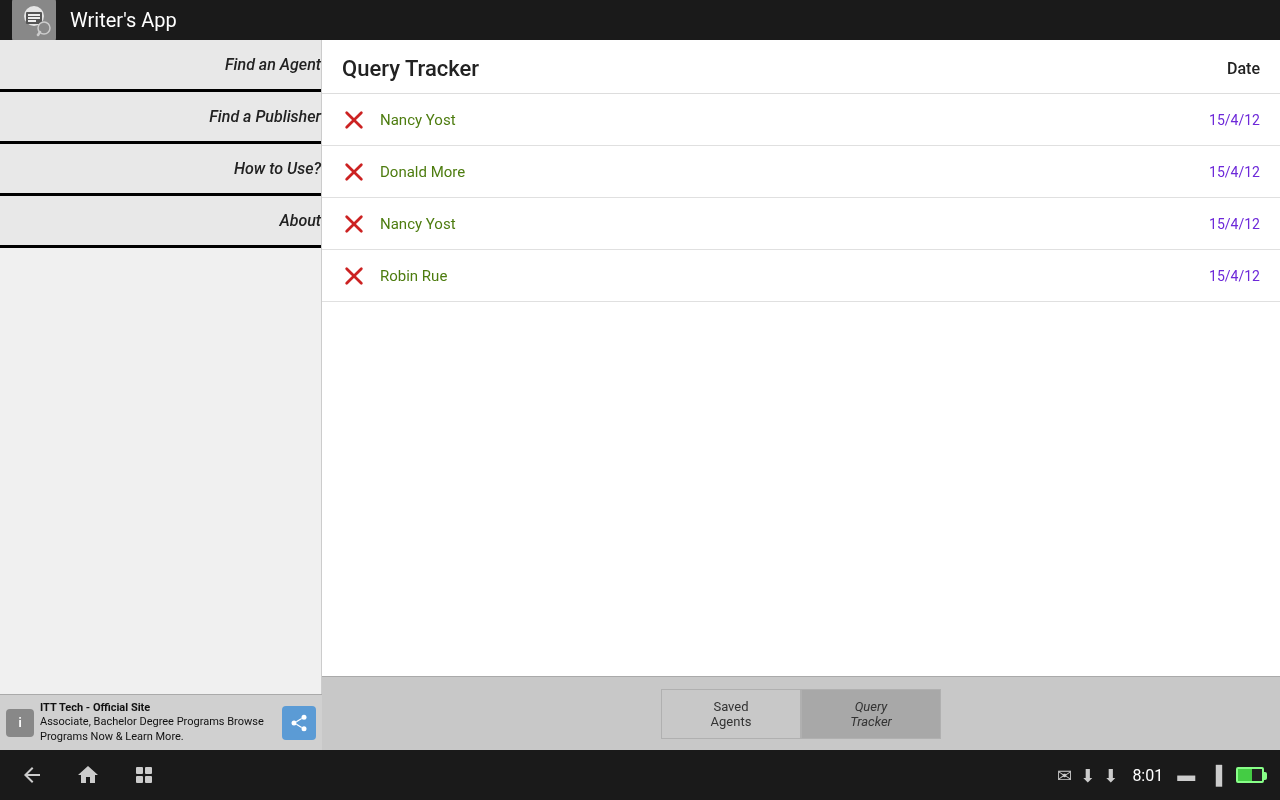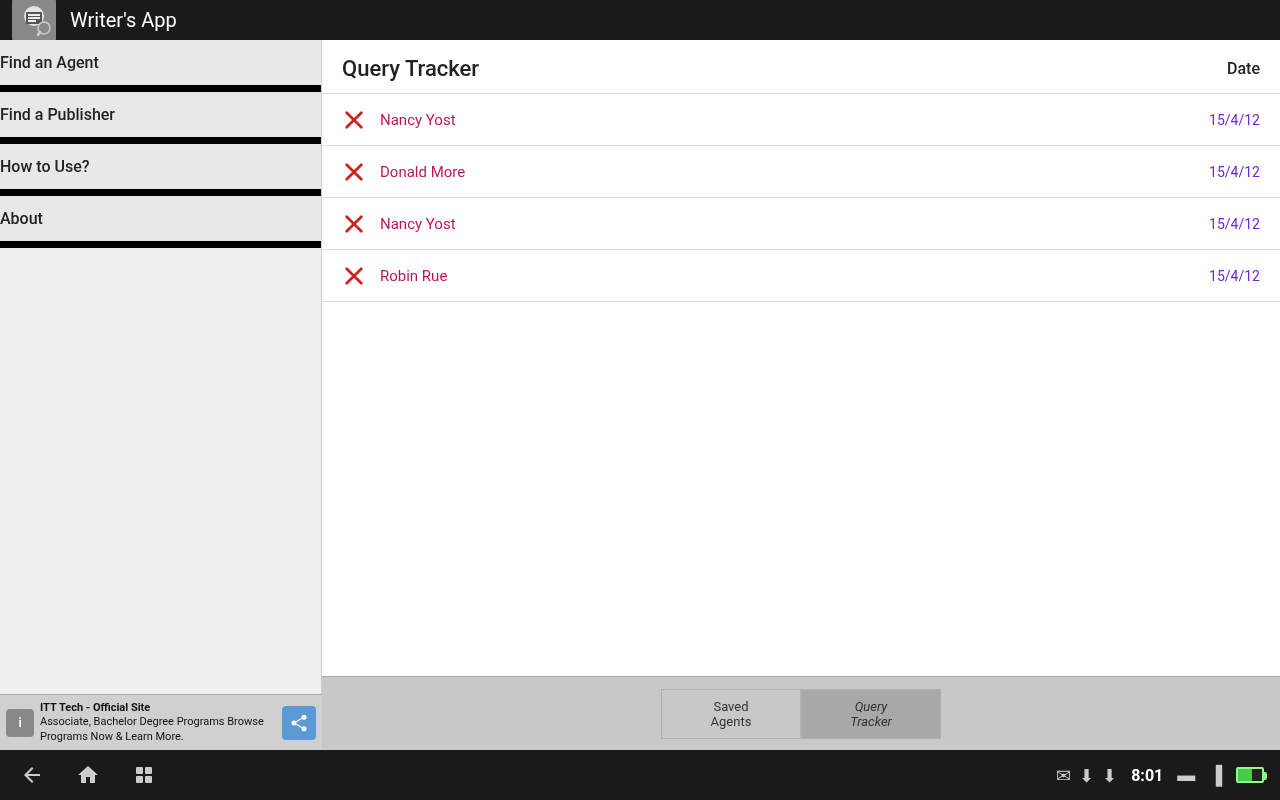--- a/index.html
+++ b/index.html
@@ -50,24 +50,25 @@
       width: 322px;
       background: #f0f0f0;
       border-right: 1px solid #ccc;
       display: flex;
       flex-direction: column;
     }
     .sidebar-item {
       height: 52px;
       display: flex;
       align-items: center;
-      justify-content: flex-start;
-      border-bottom: 7px solid #000000;
+      justify-content: flex-end;
+      border-bottom: 3px solid #000000;
       cursor: pointer;
       background: #e8e8e8;
+      font-style: italic;
     }
     .sidebar-item-label {
       font-size: 16px;
       color: #222;
       font-weight: 500;
     }
 
     
     #content {
       flex: 1;
@@ -115,21 +116,21 @@
       cursor: pointer;
       display: flex;
       align-items: center;
       justify-content: center;
       flex-shrink: 0;
     }
     .qt-delete-btn svg { width: 22px; height: 22px; }
     .qt-name {
       flex: 1;
       font-size: 15px;
-      color: #be185d;
+      color: #4d7c0f;
     }
     .qt-date {
       font-size: 14px;
       color: #6d28d9;
       margin-left: 10px;
     }
 
     
     #ad-bar {
       position: absolute;
@@ -231,21 +232,21 @@
     .sys-btn svg { width: 24px; height: 24px; fill: #ccc; }
     #sys-right {
       margin-left: auto;
       display: flex;
       align-items: center;
       gap: 14px;
     }
     #sys-time {
       color: #fff;
       font-size: 16px;
-      font-weight: 700;
+      font-weight: 400;
     }
     #sys-icons {
       display: flex;
       align-items: center;
       gap: 8px;
     }
     .sys-icon-sm { color: #ccc; font-size: 18px; }
     #battery-icon {
       width: 28px;
       height: 16px;

